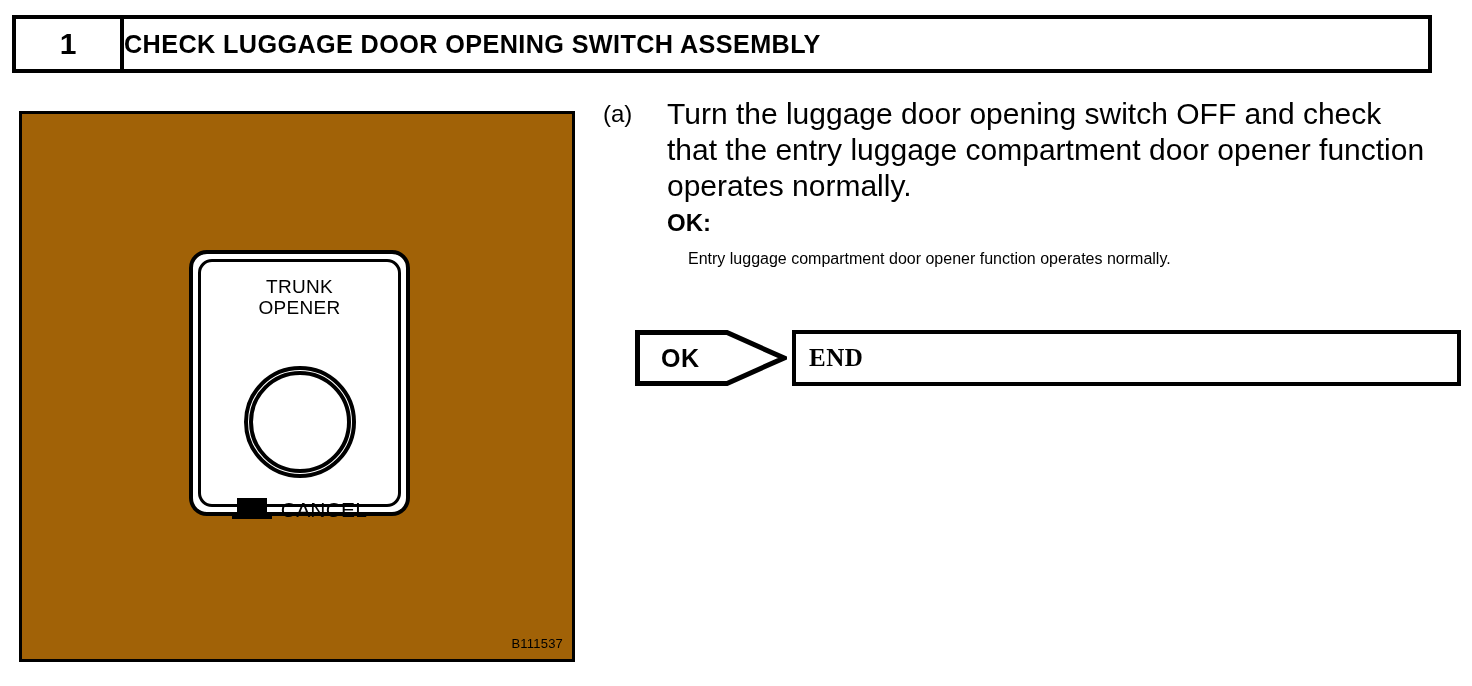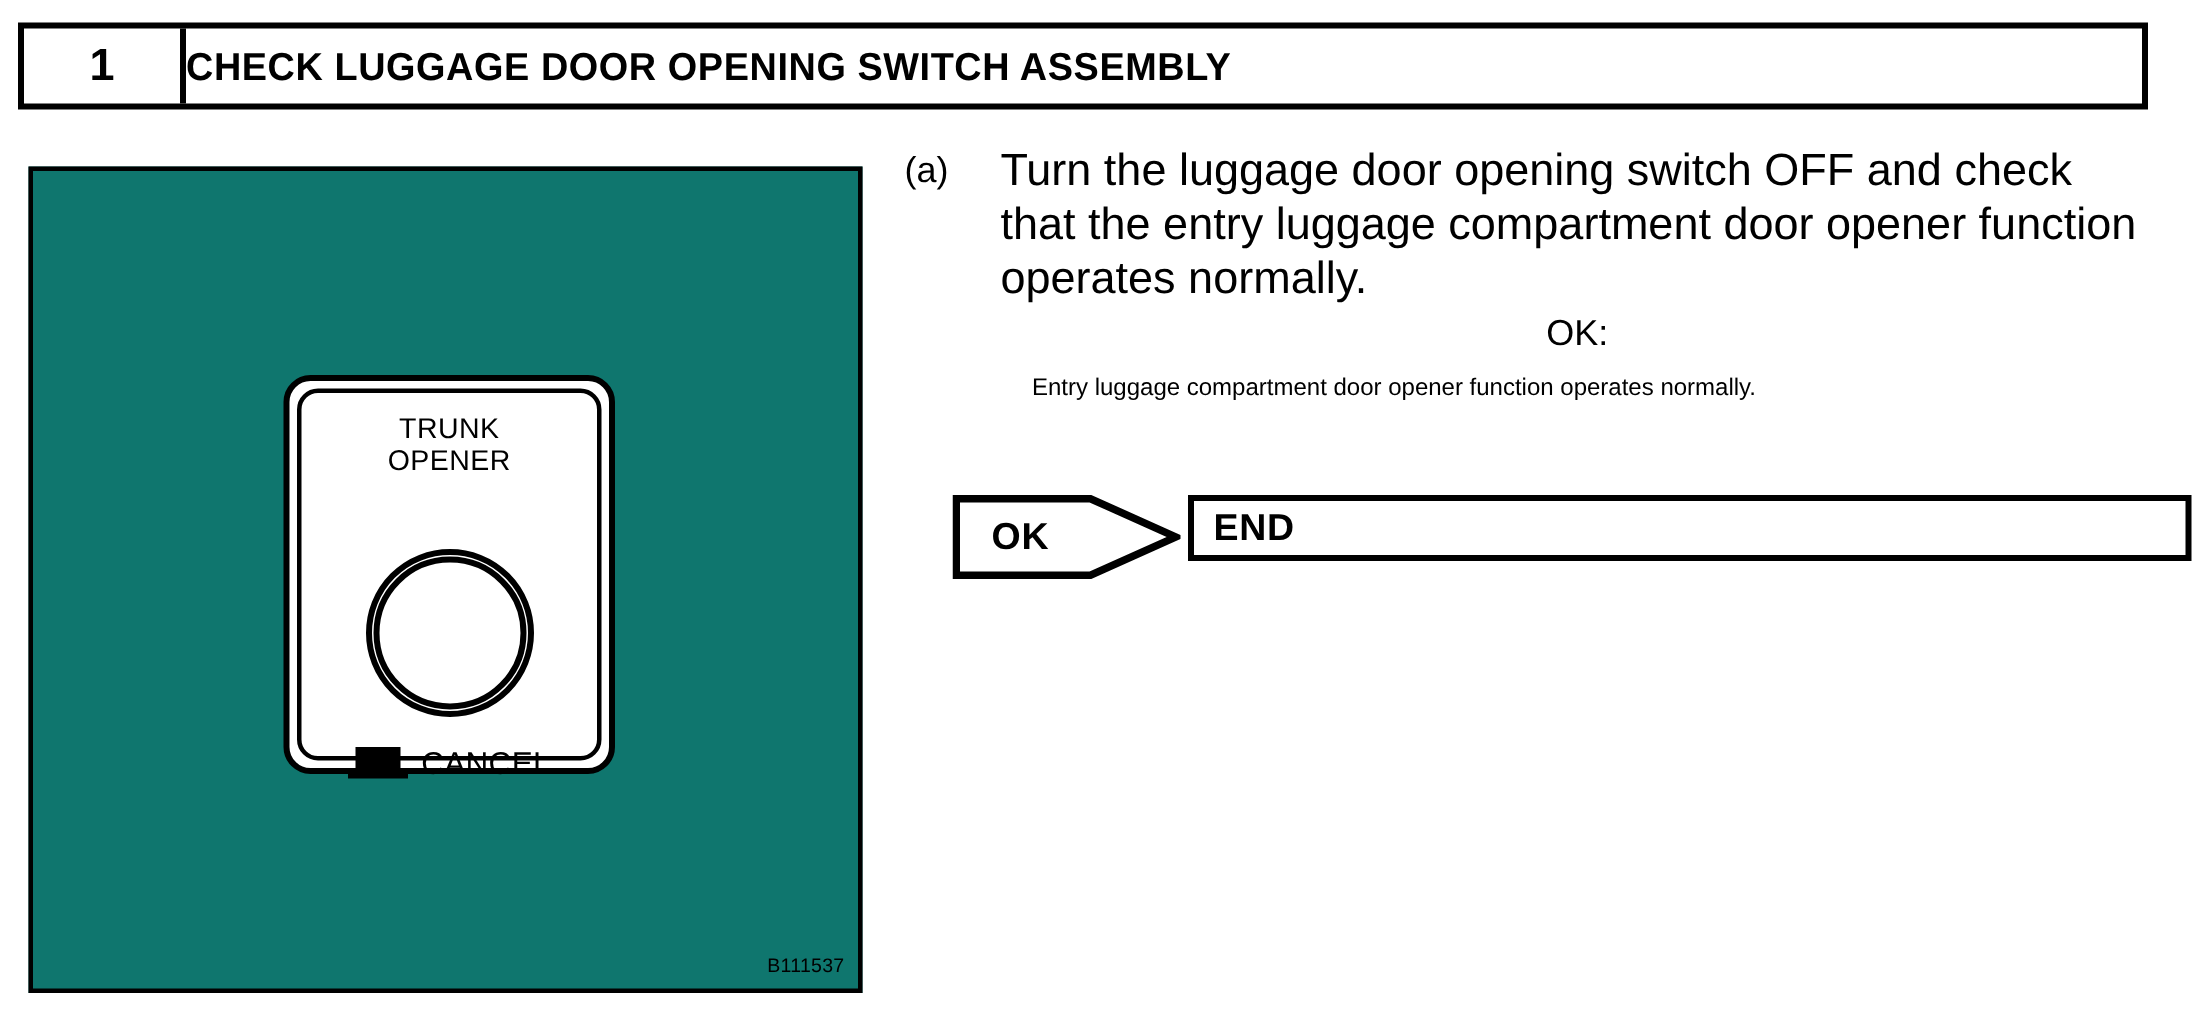--- a/index.html
+++ b/index.html
@@ -61,21 +61,21 @@
 
   
   .illustration-panel {
     position: absolute;
     left: 19px;
     top: 111px;
     width: 556px;
     height: 551px;
     border: 3px solid #000;
     box-sizing: border-box;
-    background: #0f766e;
+    background: #a16207;
   }
 
   
   .switch-outer {
     position: absolute;
     left: 167px;
     top: 136px;
     width: 221px;
     height: 266px;
     border: 4px solid #000;
@@ -193,23 +193,22 @@
     flex: 1;
   }
   .step-text {
     font-size: 30px;
     line-height: 36px;
     max-width: 760px;
   }
   .ok-label {
     font-size: 24px;
     line-height: 36px;
-    font-weight: normal;
+    font-weight: bold;
     margin-top: 1px;
-    text-align: center;
   }
   .ok-criteria {
     font-size: 16px;
     line-height: 36px;
     font-weight: normal;
     padding-left: 21px;
     max-width: 745px;
   }
 
   
@@ -239,26 +238,27 @@
     align-items: center;
     font-size: 25px;
     font-weight: bold;
     letter-spacing: 0.5px;
   }
   .result-box {
     position: absolute;
     left: 157px;
     top: 0;
     width: 669px;
-    height: 44px;
+    height: 56px;
     border: 4px solid #000;
     box-sizing: border-box;
     display: flex;
     align-items: center;
     padding-left: 13px;
+    font-family: Liberation Serif, serif;
   }
   .result-box-label {
     font-size: 25px;
     font-weight: bold;
     letter-spacing: 0.5px;
   }
 </style>
 </head>
 <body>
 

